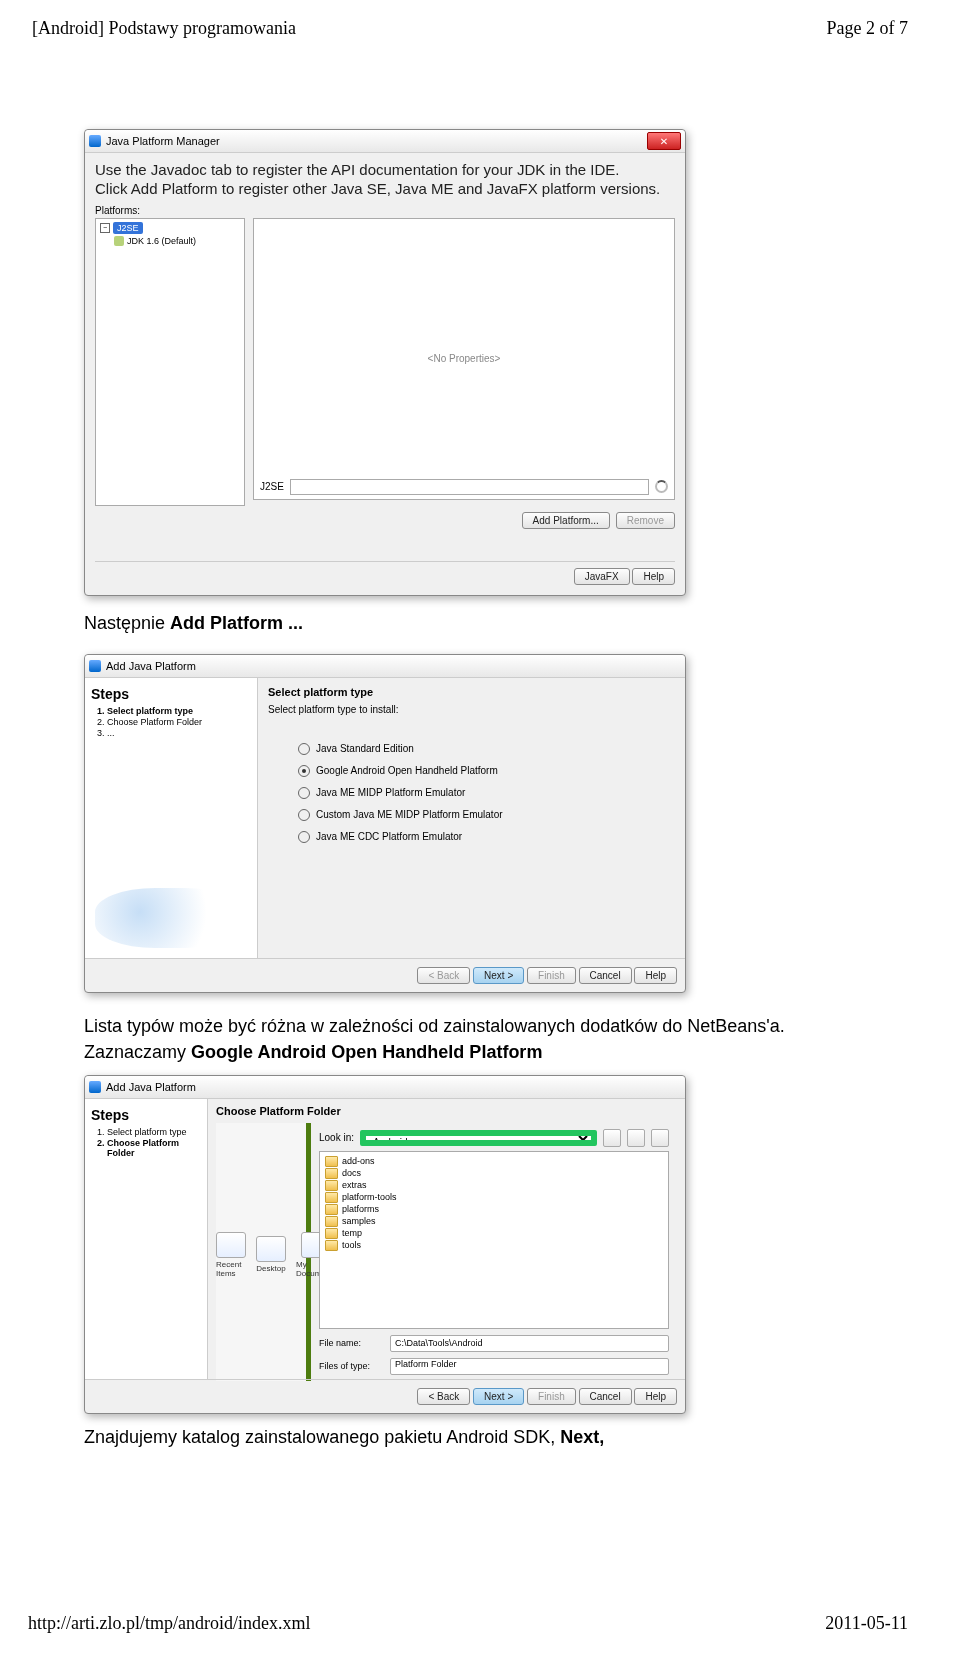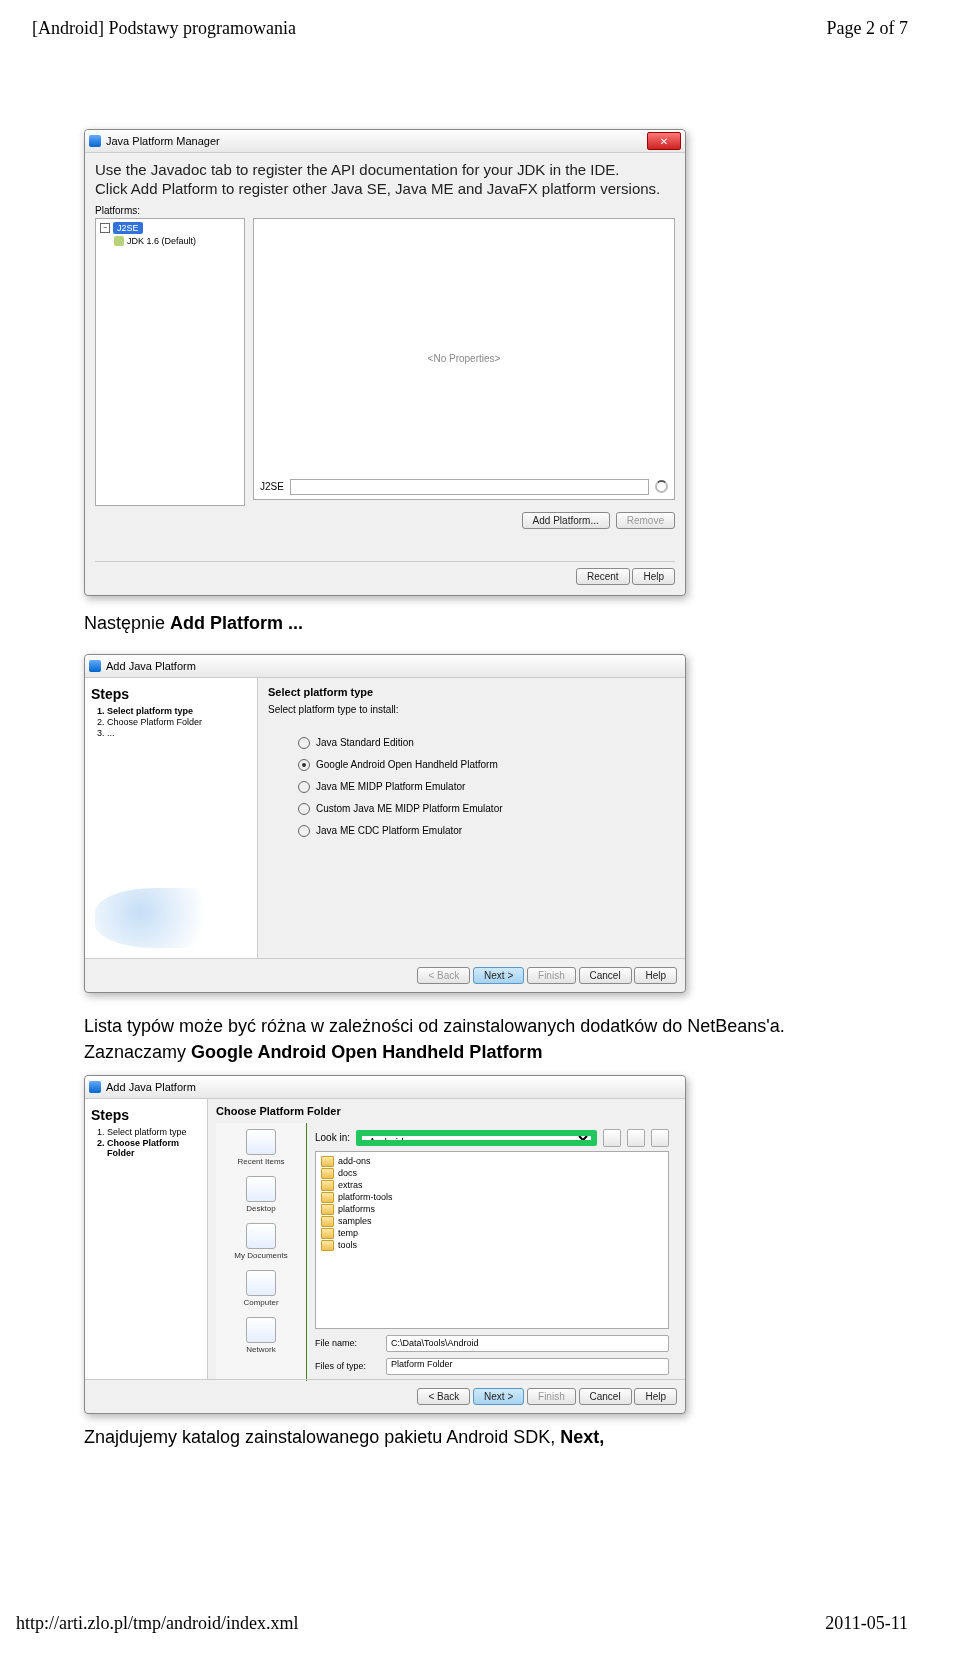--- a/index.html
+++ b/index.html
@@ -27,21 +27,21 @@
       font-size: 18px;
       line-height: 1.45;
       margin-left: 52px;
       margin-right: 60px;
     }
     .para1 { margin-top: 14px; margin-bottom: 18px; }
     .para2 { margin-top: 20px; margin-bottom: 10px; }
     .para3 { margin-top: 10px; margin-bottom: 18px; }
     .footer-row {
       position: absolute;
-      left: 16px;
+      left: 28px;
       right: 32px;
       bottom: 20px;
       display: flex;
       justify-content: space-between;
       font-size: 18px;
     }
 
     
     .jpm {
       width: 600px;
@@ -128,41 +128,41 @@
     .steps-col ol { margin: 0; padding-left: 16px; }
     .steps-col li { font-size: 9px; margin: 1px 0; }
     .steps-col li.cur { font-weight: bold; }
     .wiz-decor {
       position: absolute; bottom: 44px; left: 10px; width: 150px; height: 60px;
       background: radial-gradient(circle at 30% 40%, rgba(160,200,240,0.6), rgba(255,255,255,0) 60%);
       border-radius: 40%;
     }
     .right-col { flex: 1; padding: 8px 10px; position: relative; }
     .right-col .heading { font-weight: bold; font-size: 11px; margin-bottom: 6px; }
-    .radio-list { margin-top: 22px; margin-left: 30px; }
+    .radio-list { margin-top: 28px; margin-left: 30px; }
     .radio-row { display: flex; align-items: center; gap: 6px; margin: 10px 0; font-size: 10px; }
     .radio { width: 10px; height: 10px; border: 1px solid #666; border-radius: 50%; display:flex; align-items:center; justify-content:center;}
     .radio.sel::after{content:""; width:4px; height:4px; background:#333; border-radius:50%;}
     .ajp-footer { text-align: right; padding: 8px; border-top: 1px solid #ccc; position: relative; }
     .wx { width: 14px; height: 14px; }
 
     
     .ajp3 {
       width: 600px;
       background: #f0f0f0;
       border: 1px solid #888;
       border-radius: 4px;
       box-shadow: 2px 3px 8px rgba(0,0,0,0.3);
       margin-left: 52px;
       font-family: "Segoe UI", Tahoma, sans-serif;
       font-size: 10px;
       margin-bottom: 10px;
     }
     .ajp3-body { display: flex; height: 280px; }
-    .places-col { width: 90px; background: #f6f6f6; border-right: 1px solid #4d7c0f; display:flex; flex-direction:column; align-items:center; padding-top:6px; gap:10px;}
+    .places-col { width: 90px; background: #f6f6f6; border-right: 5px solid #4d7c0f; display:flex; flex-direction:row; align-items:center; padding-top:6px; gap:10px;}
     .place { display:flex; flex-direction:column; align-items:center; font-size:8px; color:#333;}
     .place .picon{ width:28px; height:24px; border:1px solid #aaa; border-radius:3px; background:linear-gradient(#fff,#e6efff); margin-bottom:2px;}
     .files-col { flex:1; padding:6px 8px; }
     .lookin-row { display:flex; align-items:center; gap:6px; margin-bottom:4px;}
     .lookin-row select{ height:16px; font-size:10px; border:6px solid #22c55e; background:#fff; padding:0 3px; flex:1; border-radius:2px;}
     .mini-btn { width:16px; height:16px; border:1px solid #aaa; background:linear-gradient(#fff,#e6e6e6); border-radius:2px;}
     .file-pane { height: 170px; border:1px solid #aaa; background:#fff; padding:3px 5px; overflow:auto;}
     .folder-item{ display:flex; align-items:center; gap:4px; font-size:9px; margin:1px 0;}
     .folder-icon{ width:11px; height:9px; background:linear-gradient(#ffe9a8,#f0c04e); border:1px solid #caa030; border-radius:1px;}
     .fn-row{ display:flex; align-items:center; gap:6px; margin-top:6px;}
@@ -210,21 +210,21 @@
             <input readonly="" style="">
             <div class="spinner"></div>
           </div>
         </div>
       </div>
       <div class="jpm-btns-left">
         <span class="btn">Add Platform...</span>
         <span class="btn disabled">Remove</span>
       </div>
       <div class="jpm-footer">
-        <span class="btn">Recent</span>
+        <span class="btn">JavaFX</span>
         <span class="btn">Help</span>
       </div>
     </div>
   </div>
 
   <div class="body-text para1">
     <span>Następnie </span><b>Add Platform ...</b>
   </div>
 
   <div class="ajp" style="position:relative;">

